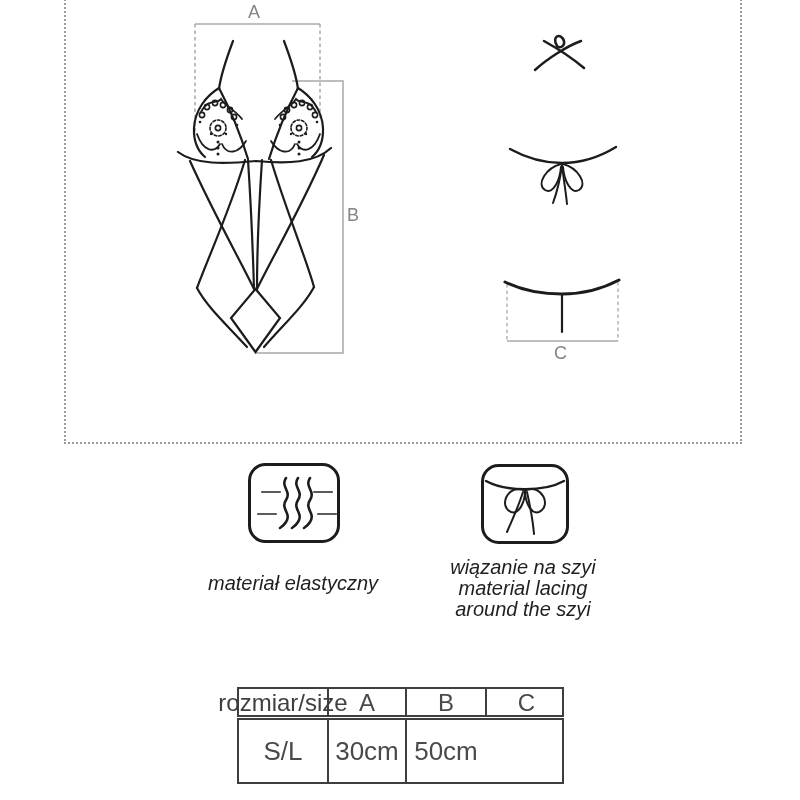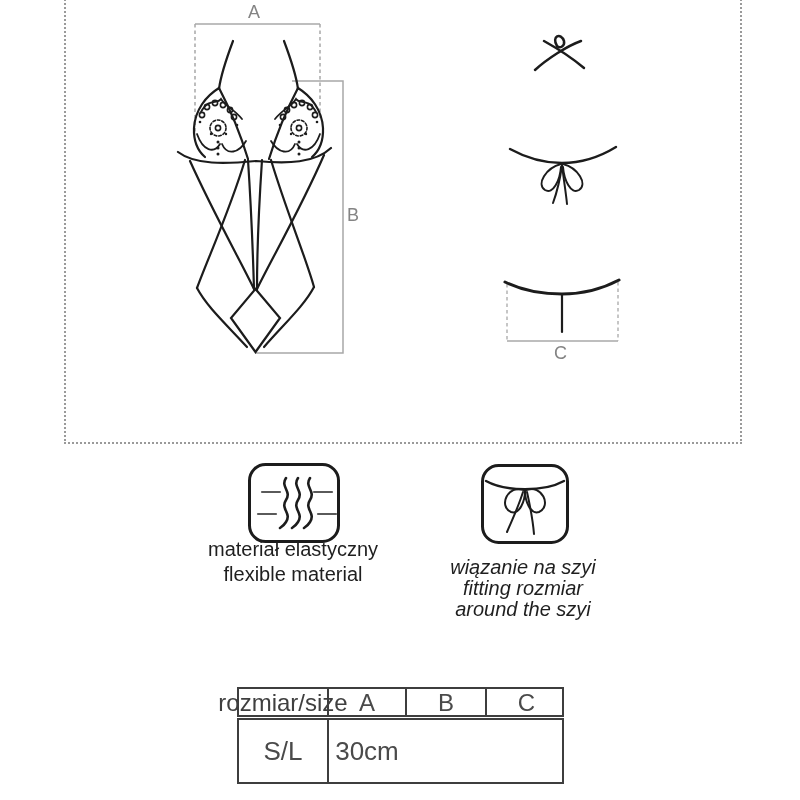--- a/index.html
+++ b/index.html
@@ -142,36 +142,36 @@
     <rect x="1.5" y="1.5" width="85" height="77" rx="16" fill="none" stroke="#1c1c1c" stroke-width="3"></rect>
     <g stroke="#1c1c1c" stroke-width="2" fill="none" stroke-linecap="round">
       <path d="M 5,17 C 25,28 63,28 83,17" stroke-width="2.4"></path>
       <path d="M 43,26 C 27,20 17,42 30,48 C 39,51 44,36 44,27"></path>
       <path d="M 45,26 C 61,20 71,42 58,48 C 49,51 44,36 44,27"></path>
       <path d="M 42,28 C 37,44 31,56 26,68"></path>
       <path d="M 46,28 C 50,46 52,58 53,70"></path>
     </g>
   </svg>
 
-  <div class="feat-text lh-left" style="left:165px;top:537px;width:256px;">
+  <div class="feat-text lh-left" style="left:165px;top:571px;width:256px;font-style:italic;">
     <div>materiał elastyczny</div>
-    <div>flexible material</div>
   </div>
   <div class="feat-text lh-right" style="left:420px;top:557px;width:206px;">
     <div>wiązanie na szyi</div>
-    <div>fitting rozmiar</div>
+    <div>material lacing</div>
     <div>around the szyi</div>
   </div>
 
   <div class="size-table">
     <div class="trow thead">
       <div class="tcell small">rozmiar/size</div>
       <div class="tcell">A</div>
       <div class="tcell">B</div>
       <div class="tcell">C</div>
     </div>
     <div class="trow tbody">
       <div class="tcell">S/L</div>
       <div class="tcell">30cm</div>
+      <div class="tcell">50cm</div>
     </div>
   </div>
 
 </div>
 
 </body></html>

